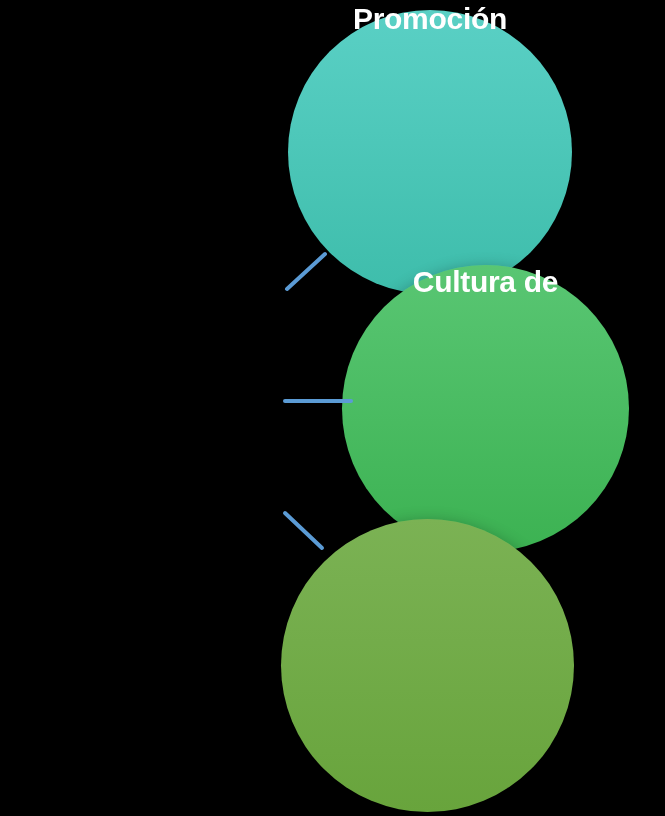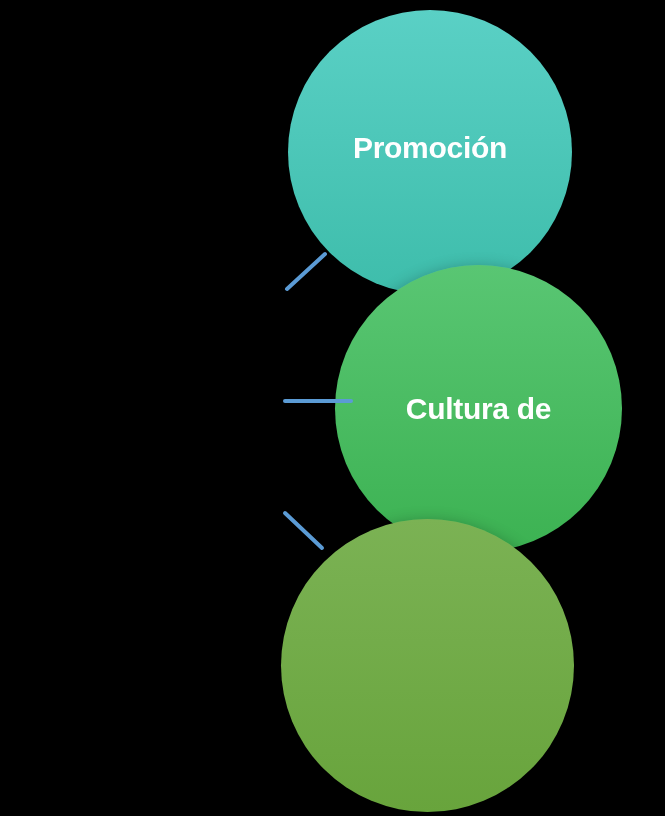--- a/index.html
+++ b/index.html
@@ -26,21 +26,20 @@
   }
   .connectors line {
     stroke: var(--connector-color, #5B9BD5);
     stroke-width: 4;
     stroke-linecap: round;
   }
   .node {
     position: absolute;
     border-radius: 50%;
     display: flex;
-    align-items: center;
     justify-content: center;
     text-align: center;
     box-shadow: 0 3px 16px rgba(0,0,0,0.30);
   }
   .node-label {
     color: var(--text-color, #FFFFFF);
     font-weight: bold;
     font-size: 30px;
     line-height: 34px;
     letter-spacing: -0.3px;
@@ -48,21 +47,21 @@
   }
   .node-promocion {
     left: 288px;
     top: 10px;
     width: 284px;
     height: 284px;
     z-index: 1;
   }
   .node-promocion .node-label { margin-top: -8px; }
   .node-cultura {
-    left: 335px;
+    left: 342px;
     top: 265px;
     width: 287px;
     height: 287px;
     z-index: 2;
   }
   .node-accion {
     left: 281px;
     top: 519px;
     width: 293px;
     height: 293px;

